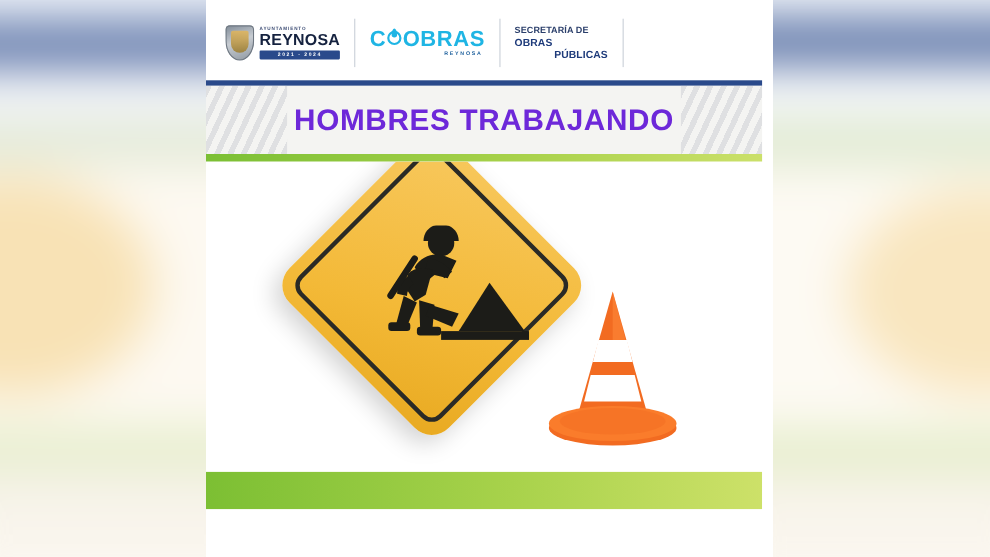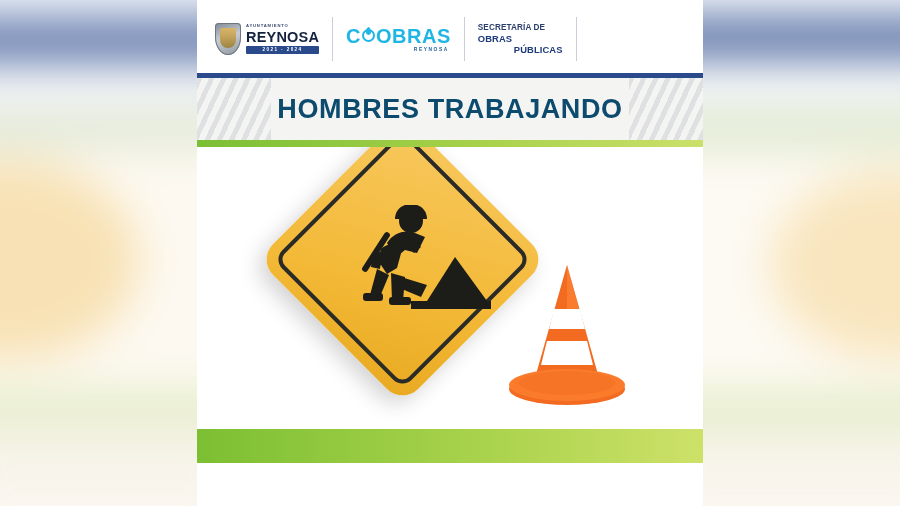--- a/index.html
+++ b/index.html
@@ -78,21 +78,21 @@
     right: -80px; top: 210px;
     width: 250px; height: 190px;
     background: #f6dda8;
     border-radius: 50%;
     opacity: .7;
   }
 
   
   .card {
     position: absolute;
-    left: 197px;
+    left: 187px;
     top: 0;
     width: 506px;
     height: 506px;
     background: #ffffff;
     overflow: hidden;
   }
 
   
   .header {
     position: relative;
@@ -266,21 +266,21 @@
       #f4f4f2 5px 11px
     );
   }
   .hatch-left  { left: 0; }
   .hatch-right { right: 0; }
   .title-text {
     position: relative;
     z-index: 2;
     font-size: 27px;
     font-weight: 700;
-    color: #0c4a6e;
+    color: #6d28d9;
     letter-spacing: .6px;
   }
 
   
   .green-rule {
     height: 7px;
     background: linear-gradient(90deg,#7bbf34,#a7d14a 55%,#cbe06a);
   }
 
   

